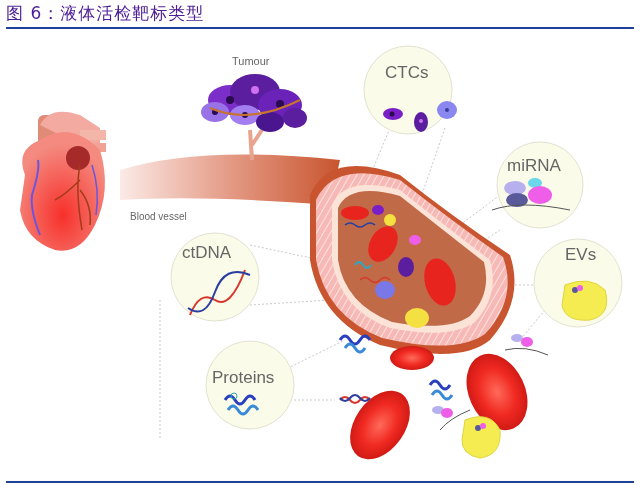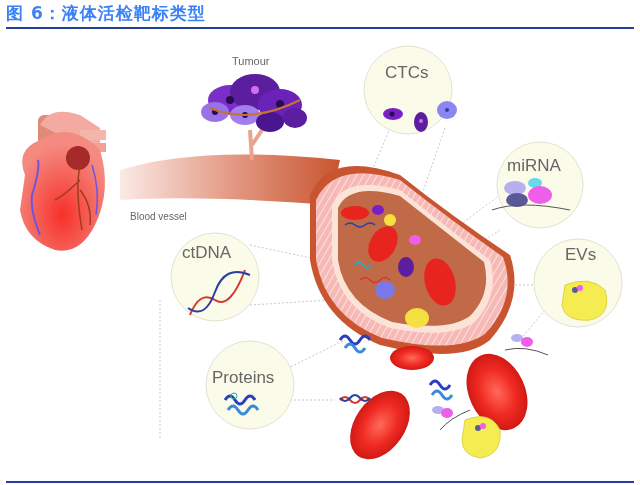--- a/index.html
+++ b/index.html
@@ -1,17 +1,17 @@
 <!DOCTYPE html>
 <html><head>
 <meta charset="utf-8">
 <style>
   html, body { margin:0; padding:0; background:#ffffff; }
   body { width:640px; height:485px; position:relative; overflow:hidden; font-family:"Liberation Sans", sans-serif; }
-  .title { position:absolute; left:6px; top:2px; font-size:17px; font-weight:bold; color:#3b82f6; font-family:"DejaVu Sans", sans-serif; letter-spacing:1px; }
+  .title { position:absolute; left:6px; top:2px; font-size:17px; font-weight:normal; color:#4c1d95; font-family:"DejaVu Sans", sans-serif; letter-spacing:1px; }
   .rule-top { position:absolute; left:6px; top:27px; width:628px; height:2px; background:#1f3f99; }
   .rule-bottom { position:absolute; left:6px; top:481px; width:628px; height:2px; background:#1f3f99; }
   svg.diag { position:absolute; left:0; top:30px; }
   .lbl { font-family:"Liberation Sans", sans-serif; fill:#666666; }
 </style>
 </head>
 <body>
 
 <div class="title">图 6：液体活检靶标类型</div>
 <div class="rule-top"></div>

